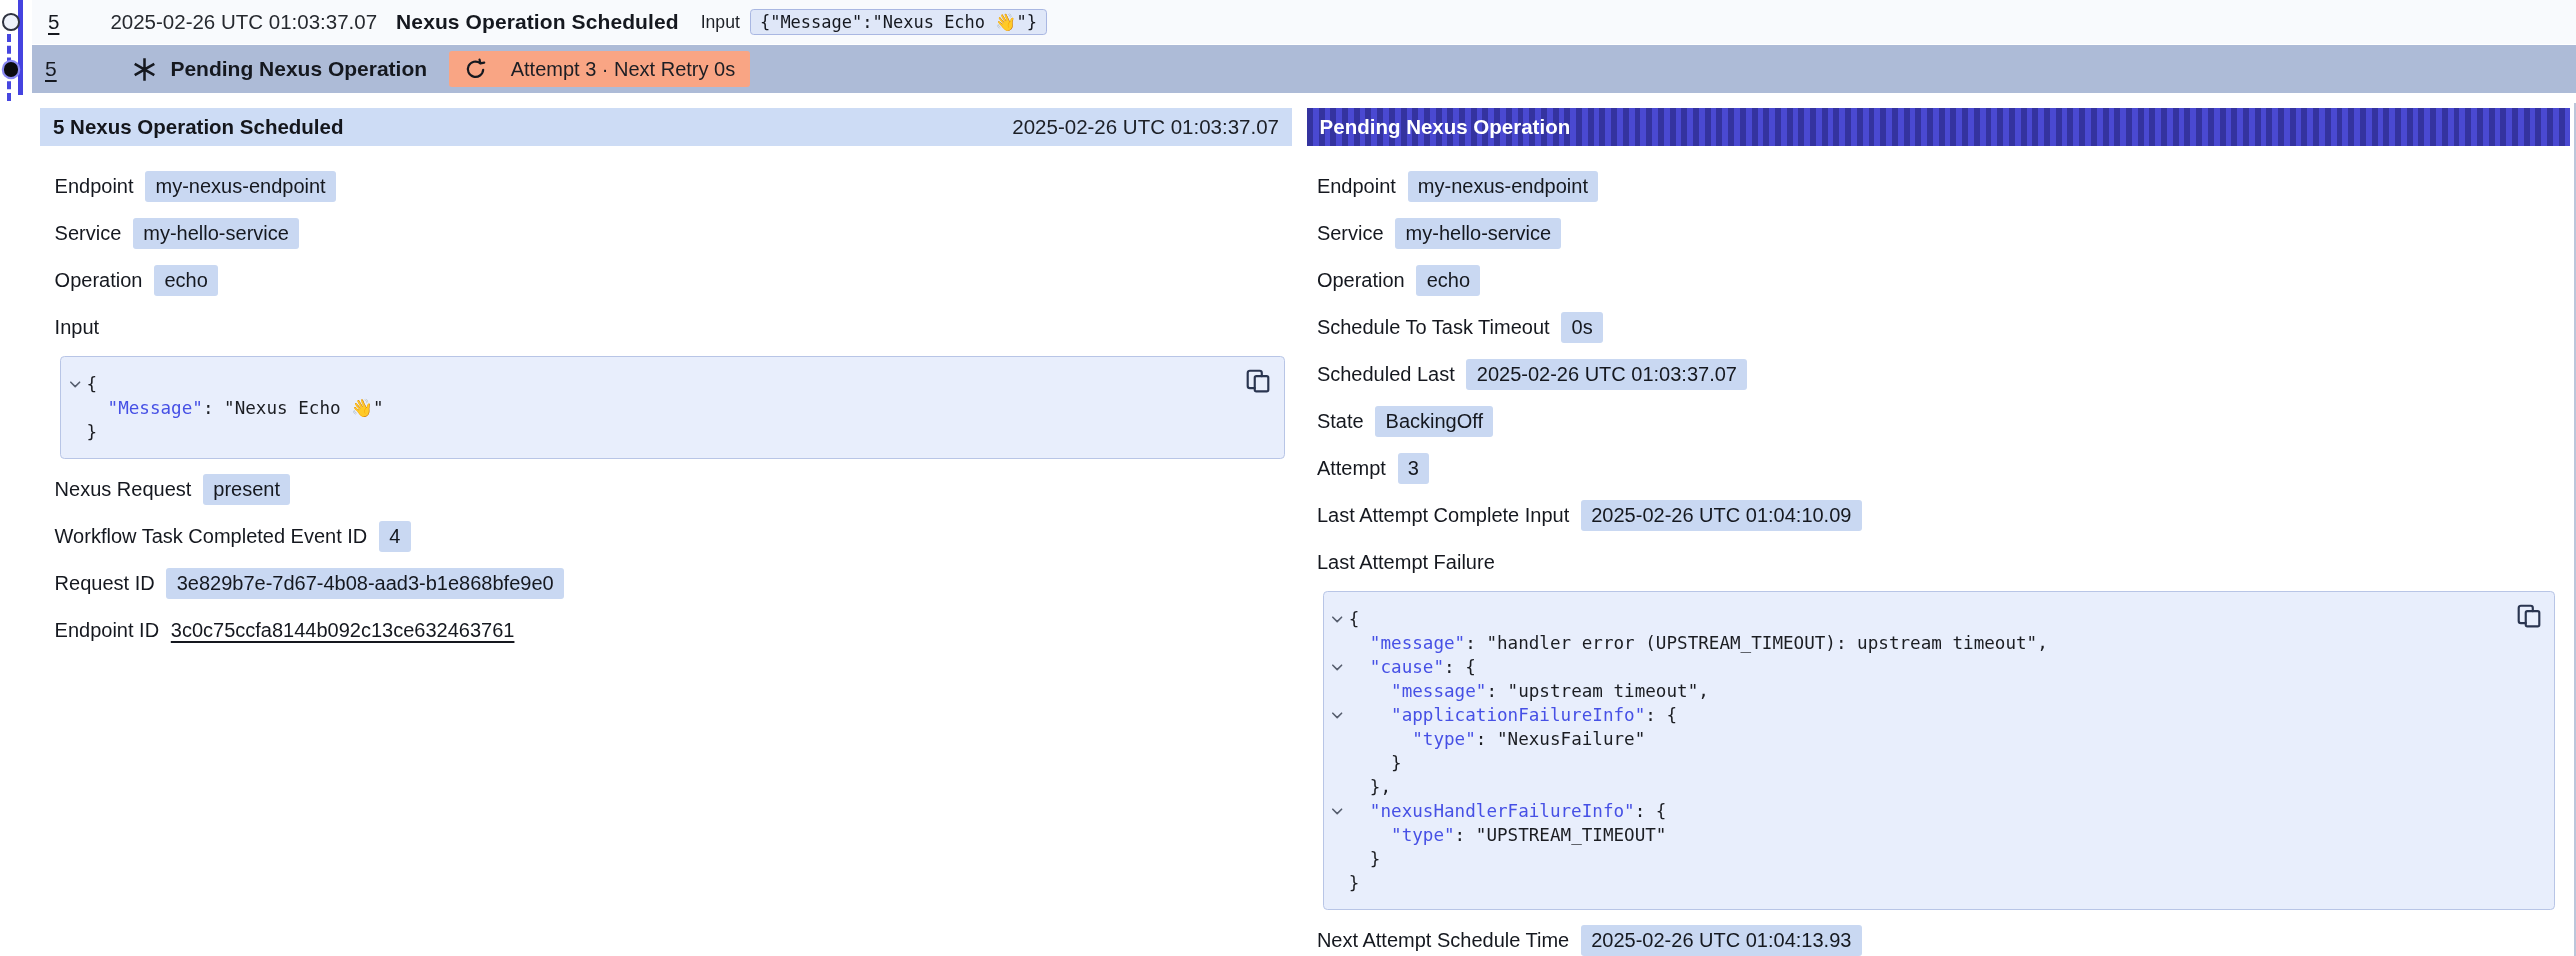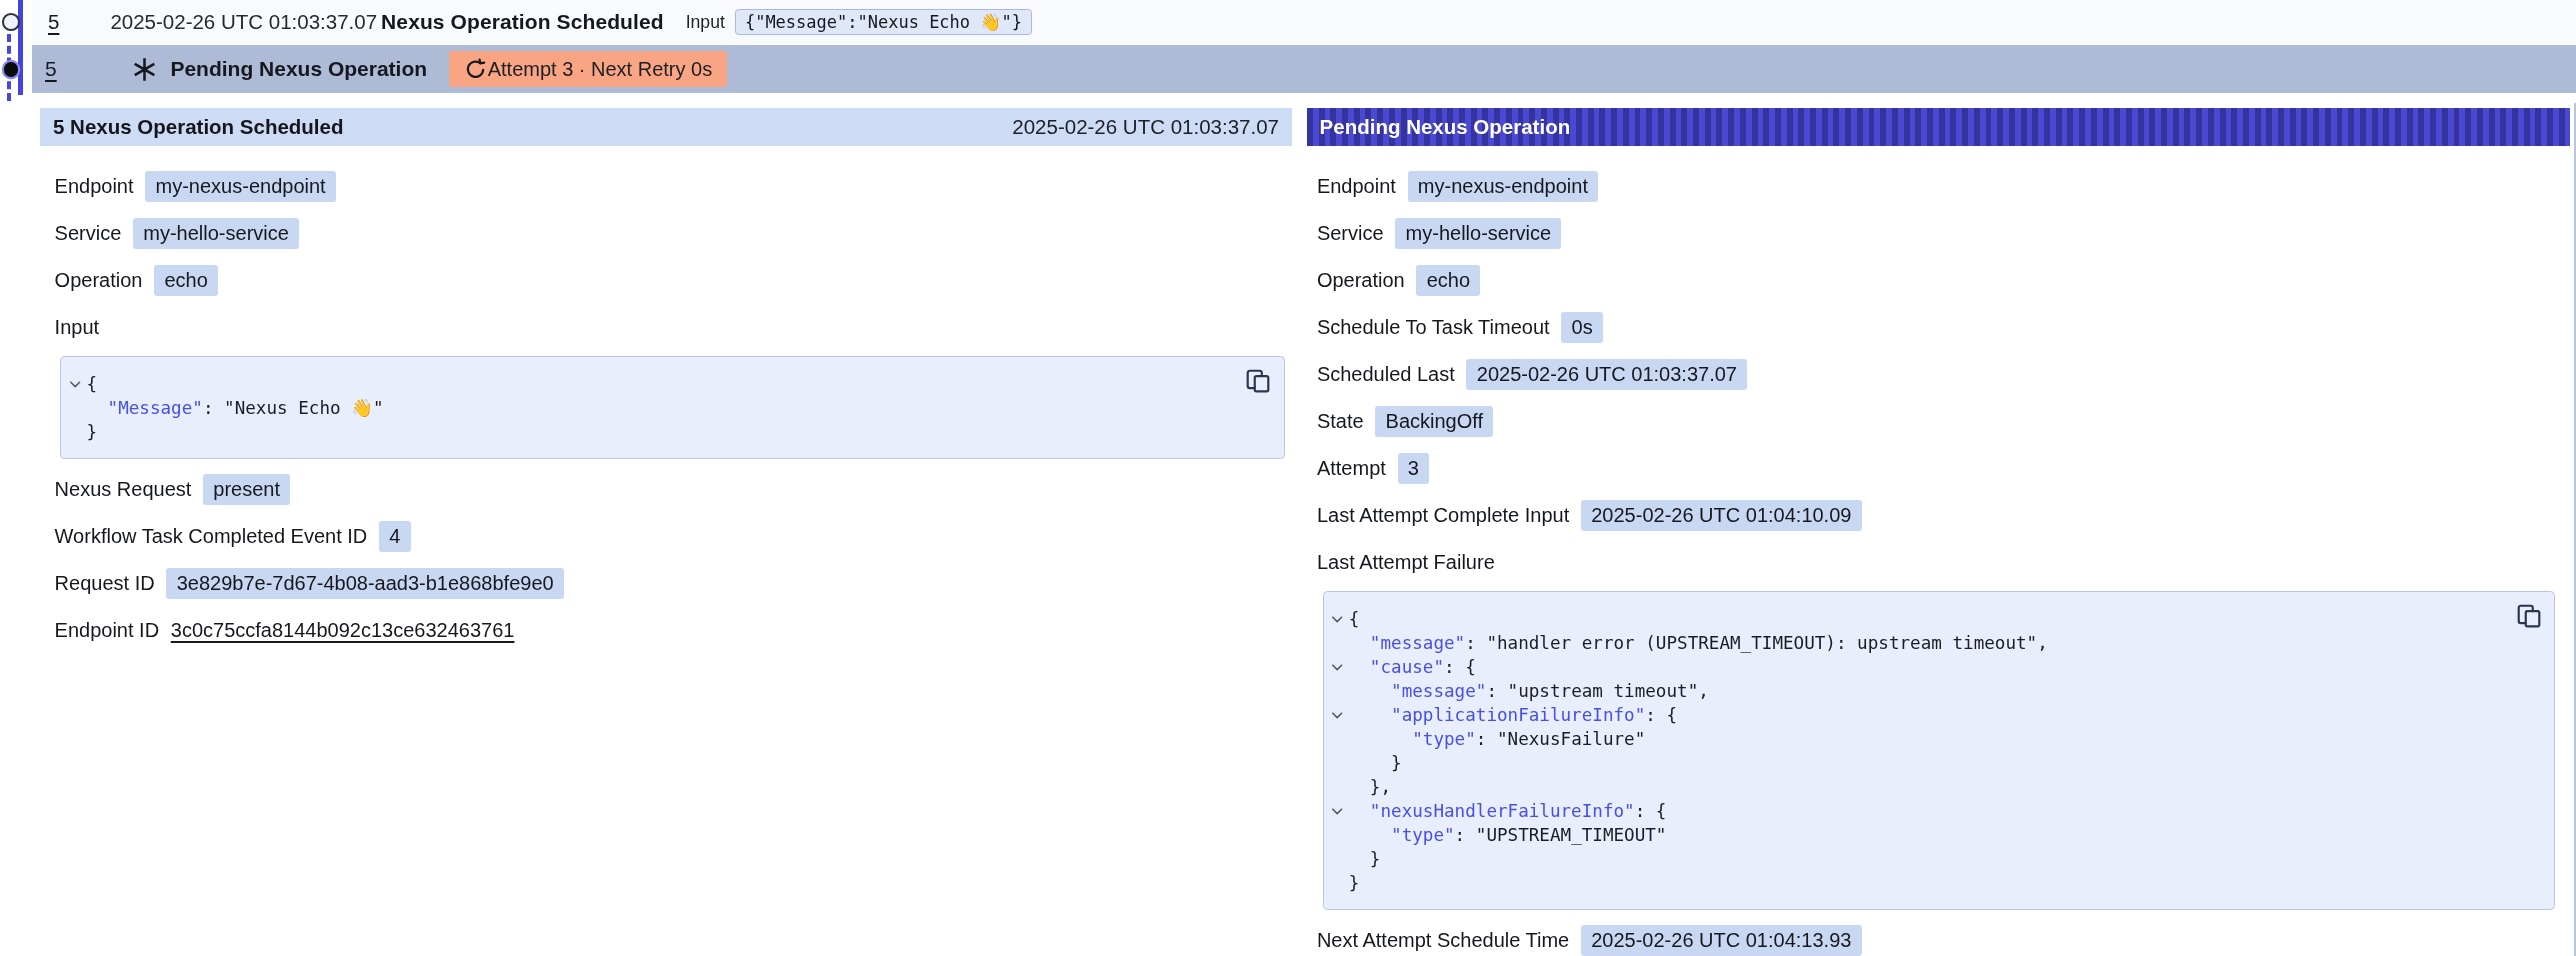--- a/index.html
+++ b/index.html
@@ -15,28 +15,28 @@
   .rail-dash { position:absolute; left:7.3px; top:34px; height:67px; width:0; border-left:4.4px dashed #4646e0; }
   .rail-circle-open { position:absolute; left:2.2px; top:13px; width:17.6px; height:17.6px; border:2.2px solid #2f3340; border-radius:50%; background:#eef2fa; }
   .rail-circle-filled { position:absolute; left:3.7px; top:62px; width:14.6px; height:14.6px; background:#0b0b0e; border-radius:50%; box-shadow:0 0 0 2.2px #8a8af2; }
   
   .event-row, .pending-row { position:absolute; left:32px; right:0; display:flex; align-items:center; }
   .event-row { top:0; height:44px; background:#f8fafd; font-size:20.5px; }
   .pending-row { top:45px; height:48px; background:#adbbd7; font-size:21px; }
   .event-id { color:#15181f; text-decoration:underline; text-underline-offset:3.7px; }
   .event-row .event-id { margin-left:16px; }
   .event-ts { margin-left:51px; color:#26292f; }
-  .event-title { margin-left:4px; font-weight:700; font-size:21px; letter-spacing:0.1px; }
+  .event-title { margin-left:19px; font-weight:700; font-size:21px; letter-spacing:0.1px; }
   .input-label { margin-left:22px; font-size:17.6px; color:#1d2026; }
   .input-chip { margin-left:10.3px; font-family:"DejaVu Sans Mono", monospace; font-size:17px;
     background:#dfe7f8; border:1.5px solid #a9b7e2; border-radius:3.7px; padding:2.2px 8.8px; color:#15181f; }
   .pending-row .event-id { margin-left:13px; }
   .asterisk { margin-left:73px; display:flex; align-items:center; }
   .pending-title { margin-left:11.7px; font-weight:700; }
-  .retry-badge { margin-left:22px; display:flex; align-items:center; gap:1px;
+  .retry-badge { margin-left:22px; display:flex; align-items:center; gap:24px;
     background:#f9a584; border-radius:2.9px; padding:6.6px 14.6px; font-size:20px; color:#1c1e24; }
   .retry-badge .ric { display:flex; align-items:center; }
   
   .panels { position:absolute; top:108px; left:0; right:0; bottom:0; display:flex; padding-left:40px; }
   .panel.left  { width:1252px; flex:none; }
   .panel.right { flex:1; margin-left:14.6px; margin-right:5.9px; }
   .panel-header { height:38px; display:flex; align-items:center; justify-content:space-between;
     padding:0 13px; font-size:20.5px; font-weight:700; }
   .panel-header.blue { background:#cddcf5; color:#14161c; }
   .panel-header.blue .hdr-ts { font-weight:400; color:#1c1f26; }

